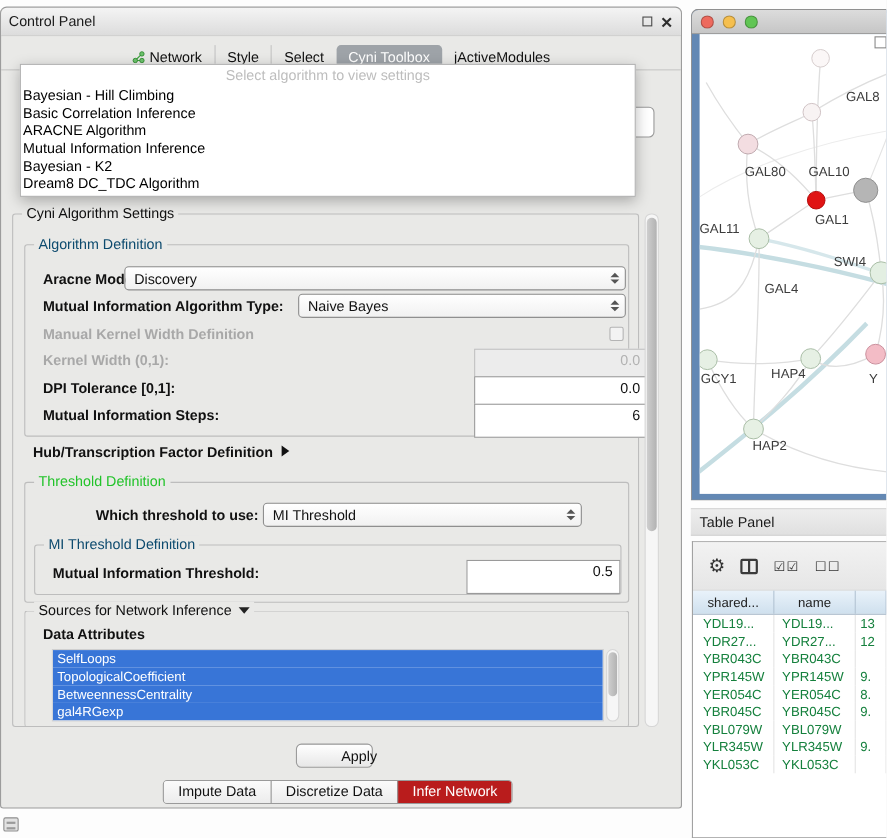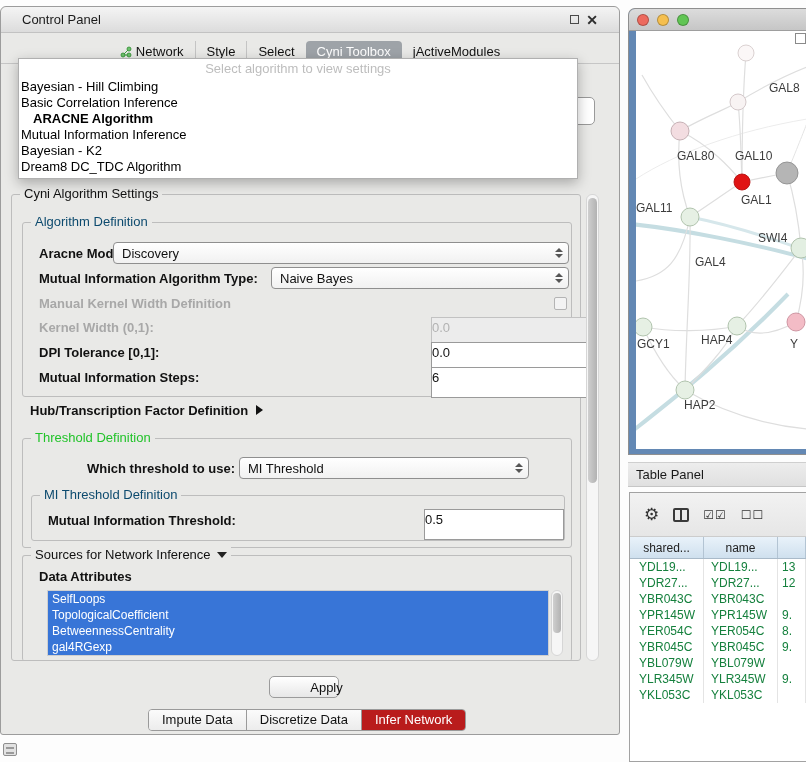--- a/index.html
+++ b/index.html
@@ -5,21 +5,21 @@
   * { box-sizing: border-box; }
   html,body { margin:0; padding:0; }
   body { font-family:"Liberation Sans", sans-serif; background:#fff; }
   .page { position:relative; width:806px; height:762px; background:#fdfdfd; overflow:hidden; }
 
   
   .control-panel { position:absolute; left:0; top:6px; width:620px; height:729px;
     background:#e9e9e7; border:1px solid #9c9c9c; border-radius:6px 6px 3px 3px; }
   .cp-titlebar { position:absolute; left:0; top:0; width:100%; height:26px;
     background:linear-gradient(#f4f4f4,#dcdcdc); border-bottom:1px solid #c2c2c2;
-    border-radius:6px 6px 0 0; display:flex; align-items:center; padding:0 21px; }
+    border-radius:6px 6px 0 0; display:flex; align-items:center; padding:0 7px; }
   .cp-title { font-size:13px; color:#1a1a1a; }
   .cp-win-buttons { margin-left:auto; display:flex; align-items:center; gap:7px; }
   .float-btn { width:9px; height:9px; border:1.5px solid #4a4a4a; background:transparent; }
   .close-btn { font-size:14px; font-weight:bold; color:#2e2e2e; line-height:14px; cursor:default; }
 
   .cp-tabs { position:absolute; left:0; top:27px; width:100%; height:30px;
     display:flex; justify-content:center; align-items:flex-end; border-bottom:1px solid #c6c6c6; }
   .cp-tab { height:22px; line-height:22px; padding:0 11px; font-size:13px; color:#111;
     border-left:1px solid #c4c4c4; display:flex; align-items:center; gap:4px; }
   .cp-tab:first-child { border-left:none; }
@@ -28,42 +28,42 @@
 
   
   .combo-fragment { position:absolute; left:566px; top:90px; width:28px; height:28px;
     background:#fff; border:1px solid #9a9a9a; border-radius:5px; z-index:2; }
 
   
   .algo-popup { position:absolute; left:17px; top:51px; width:560px; background:#ffffff;
     border:1px solid #b0b0b0; box-shadow:0 4px 12px rgba(0,0,0,.28); z-index:30; padding-bottom:3px; }
   .popup-placeholder { height:20px; line-height:20px; text-align:center; color:#bdbdbd; font-size:13px; }
   .popup-item { height:16px; line-height:16px; font-size:13px; color:#000; padding-left:2px; white-space:nowrap; }
-  .popup-item.bold { font-weight:bold;margin-left:12px; }
+  .popup-item.bold { font-weight:normal; }
 
   
   .tgroup { position:absolute; border:1px solid #bdbdbd; border-radius:3px; }
   .gtitle { position:absolute; top:-9px; left:8px; background:#e9e9e7; padding:0 4px;
     font-size:13px; color:#111; white-space:nowrap; display:flex; align-items:center; }
   .gtitle.blue span.t { color:#0c4a6e; }
   .gtitle.green span.t { color:#22c32a; }
 
   .lbl { position:absolute; font-size:13px; font-weight:bold; color:#111; white-space:nowrap; }
   .lbl.disabled { color:#a8a8a8; }
 
   .combo { position:absolute; height:22px; border:1px solid #8f8f8f; border-radius:4px;
     background:linear-gradient(#ffffff,#f1f1f1); display:flex; align-items:center;
     padding:0 5px 0 8px; font-size:13px; color:#111; }
   .combo .val { flex:1; white-space:nowrap; overflow:hidden; }
   .arrows { display:flex; flex-direction:column; gap:2px; align-items:center; }
   .tri-up { width:0; height:0; border-left:4px solid transparent; border-right:4px solid transparent; border-bottom:4px solid #555; }
   .tri-dn { width:0; height:0; border-left:4px solid transparent; border-right:4px solid transparent; border-top:4px solid #555; }
 
   .field { position:absolute; height:31px; border:1px solid #9a9a9a; background:#fff;
-    font-size:13px; color:#111; text-align:left; padding:2px 6px 0 0; }
+    font-size:13px; color:#111; text-align:right; padding:2px 6px 0 0; }
   .field.disabled { background:#ececec; border-color:#c2c2c2; color:#b2b2b2; }
 
   .checkbox { position:absolute; width:13px; height:13px; border:1px solid #b4b4b4;
     background:#f3f3f3; border-radius:2px; }
 
   .tri-right-glyph { display:inline-block; width:0; height:0; border-top:5px solid transparent;
     border-bottom:5px solid transparent; border-left:7px solid #111; margin-left:8px; }
   .tri-down-glyph { display:inline-block; width:0; height:0; border-left:5px solid transparent;
     border-right:5px solid transparent; border-top:6px solid #222; margin-left:6px; }
 

